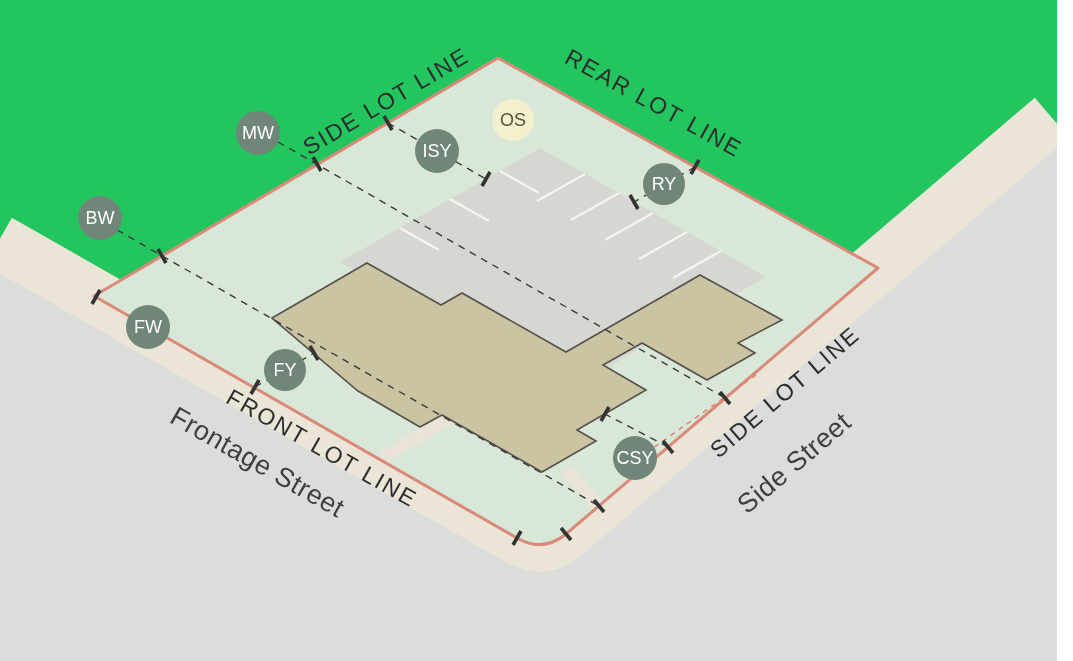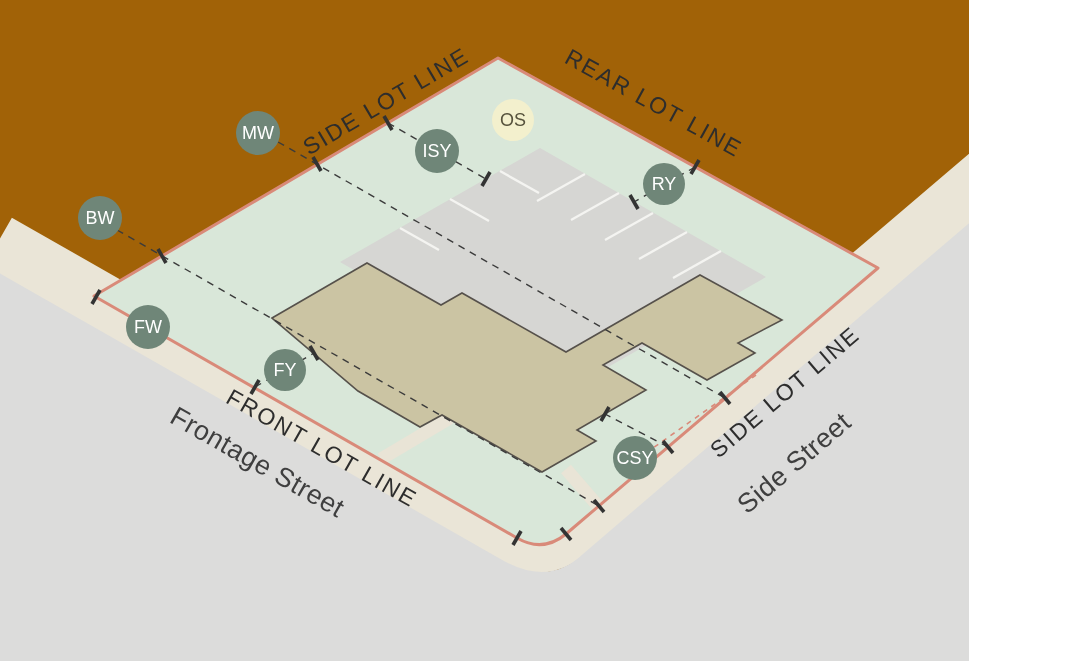--- a/index.html
+++ b/index.html
@@ -1,16 +1,16 @@
 <!DOCTYPE html>
 <html><head>
 <meta charset="utf-8">
 <style>
   html,body{margin:0;padding:0;background:#ffffff;}
-  .stage{width:969px;height:661px;position:relative;background:#a16207;overflow:hidden;}
+  .stage{width:1057px;height:661px;position:relative;background:#22c55e;overflow:hidden;}
   svg{display:block;}
   text{font-family:"Liberation Sans", sans-serif;}
   .lot-label{font-size:23px;letter-spacing:2px;fill:#2d2d2d;text-anchor:middle;}
   .street-label{font-size:27px;letter-spacing:.5px;fill:#3f3f3f;text-anchor:middle;}
   .marker-label{font-size:18px;fill:#ffffff;text-anchor:middle;}
   .os-label{fill:#56523c;}
   .dash{stroke:#3b3b3b;stroke-width:1.4;stroke-dasharray:7 6;fill:none;}
   .dash-red{stroke-width:1.6;stroke-dasharray:5 5;fill:none;}
   .tick{stroke:#333333;stroke-width:3.6;stroke-linecap:butt;}
   .building{stroke:#56514b;stroke-width:1.6;stroke-linejoin:miter;}

